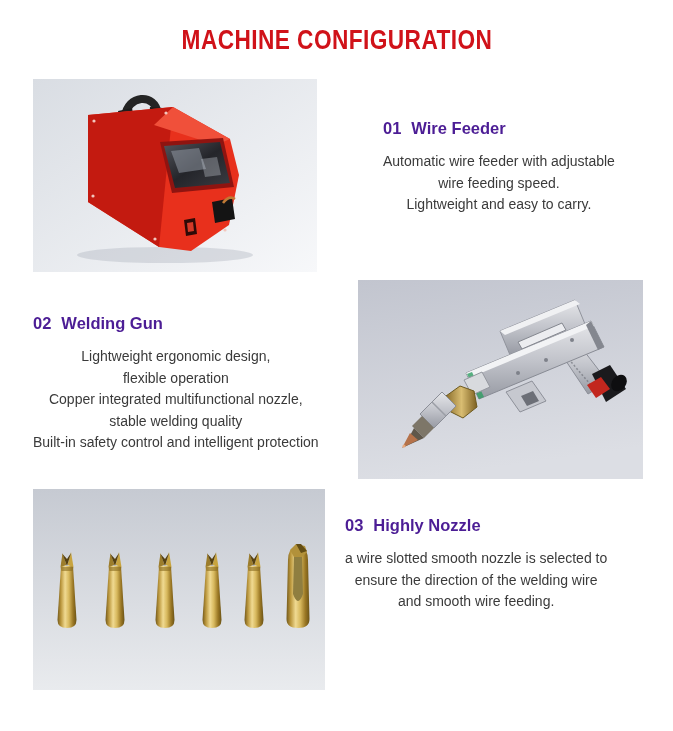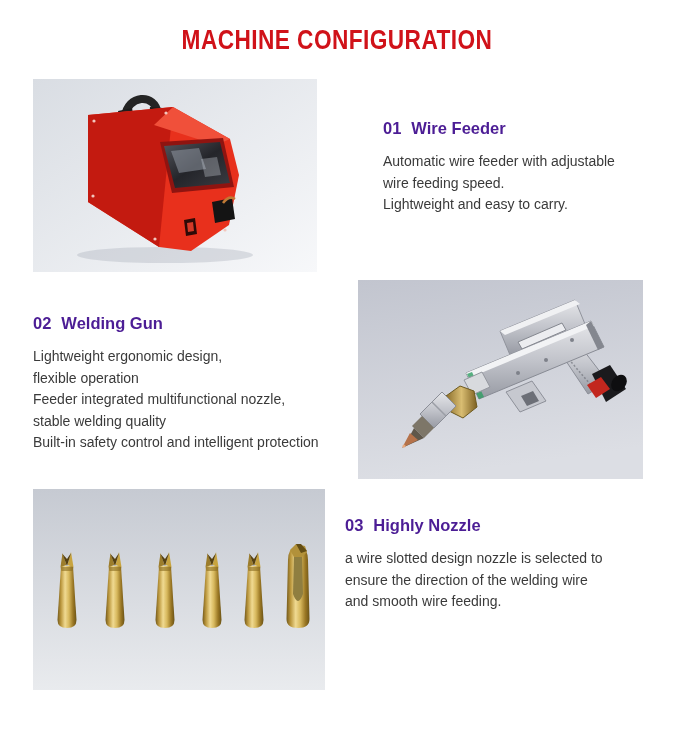--- a/index.html
+++ b/index.html
@@ -21,21 +21,21 @@
   .text-block { position:absolute; }
   #text1 { left:383px; top:119px; }
   #text2 { left:33px;  top:314px; }
   #text3 { left:345px; top:516px; }
   .sec-heading {
     font-size:16.5px; font-weight:bold; color:#4c1d95; margin:0 0 13px 0;
     white-space:nowrap;
   }
   .sec-num { margin-right:10px; }
   .sec-lines .line {
-    font-size:14px; color:#3a3a3a; line-height:21.5px; white-space:nowrap;
+    font-size:14px; color:#3a3a3a; line-height:21.5px; white-space:nowrap;text-align:center;
   }
 </style>
 </head>
 <body>
 
 <div class="page">
 
   <div class="page-title-wrap">
     <span class="page-title">MACHINE CONFIGURATION</span>
   </div>
@@ -98,21 +98,21 @@
     </div>
   </div>
 
   <div class="text-block" id="text2">
     <h3 class="sec-heading">
       <span class="sec-num">02</span><span>Welding Gun</span>
     </h3>
     <div class="sec-lines">
       <div class="line">Lightweight ergonomic design,</div>
       <div class="line">flexible operation</div>
-      <div class="line">Feeder integrated multifunctional nozzle,</div>
+      <div class="line">Copper integrated multifunctional nozzle,</div>
       <div class="line">stable welding quality</div>
       <div class="line">Built-in safety control and intelligent protection</div>
     </div>
   </div>
 
   <div class="img-box" id="img2">
     <svg viewBox="0 0 285 199">
       <defs>
         <linearGradient id="bg2" x1="0" y1="0" x2="0.2" y2="1">
           <stop offset="0" stop-color="#c2c5cf"></stop>
@@ -204,19 +204,19 @@
         <path d="M-4,-71 L4,-71 L5,-34 Q0,-20 -5,-34 Z" fill="#8f7e40"></path>
       </g>
     </svg>
   </div>
 
   <div class="text-block" id="text3">
     <h3 class="sec-heading">
       <span class="sec-num">03</span><span>Highly Nozzle</span>
     </h3>
     <div class="sec-lines">
-      <div class="line">a wire slotted design nozzle is selected to</div>
+      <div class="line">a wire slotted smooth nozzle is selected to</div>
       <div class="line">ensure the direction of the welding wire</div>
       <div class="line">and smooth wire feeding.</div>
     </div>
   </div>
 
 </div>
 
 </body></html>

